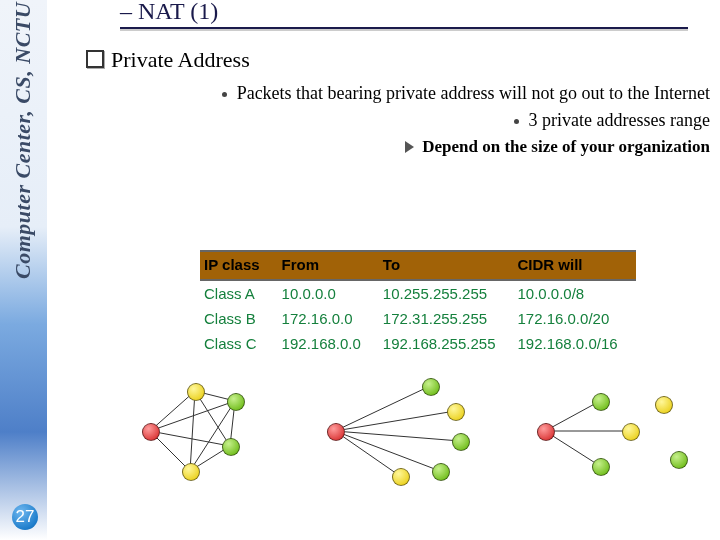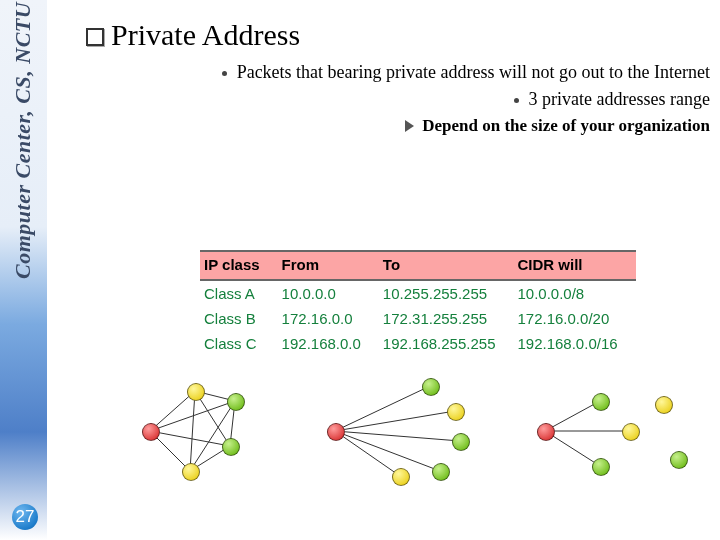--- a/index.html
+++ b/index.html
@@ -72,21 +72,21 @@
     margin-top: -2px;
     border-bottom: 2px solid #1a1a4b;
     display: inline-block;
     padding-right: 470px;
     padding-bottom: 2px;
     box-shadow: 0 2px 0 #ccc;
   }
   .bullet-block {
     margin-top: 18px;
     margin-left: 26px;
-    font-size: 30px;
+    font-size: 22px;
   }
   .sq {
     display: inline-block;
     width: 14px;
     height: 14px;
     border: 2px solid #333;
     margin-right: 7px;
     vertical-align: -1px;
     box-shadow: 1px 1px 0 #aaa;
   }
@@ -131,21 +131,21 @@
     color: #000;
     font-size: 15px;
   }
   .tablefig table { border-collapse: collapse; }
   .tablefig th {
     font-weight: bold;
     text-align: left;
     padding: 4px 18px 6px 4px;
     border-top: 2px solid #666;
     border-bottom: 2px solid #666;
-    background: #fca5a5;
+    background: #a16207;
   }
   .tablefig td {
     padding: 4px 18px 4px 4px;
     color: #15803d;
   }
   
   .graphfig {
     position: absolute;
     left: 130px;
     top: 376px;
@@ -171,20 +171,21 @@
 </style>
 </head>
 <body>
 
 <div class="sidebar">
   <div class="sidebar-text">Computer Center, CS, NCTU</div>
 </div>
 <div class="pagebadge">27</div>
 
 <div class="content">
+  <div><span class="subtitle">– NAT (1)</span></div>
 
   <div class="bullet-block">
     <span class="sq"></span><span>Private Address</span>
   </div>
 
   <div class="sub-bullets">
     <div class="row"><span class="dot"></span><span>Packets that bearing private address will not go out to the Internet</span></div>
     <div class="row"><span class="dot"></span><span>3 private addresses range</span></div>
     <div class="tri-row"><span class="tri"></span><span>Depend on the size of your organization</span></div>
   </div>

